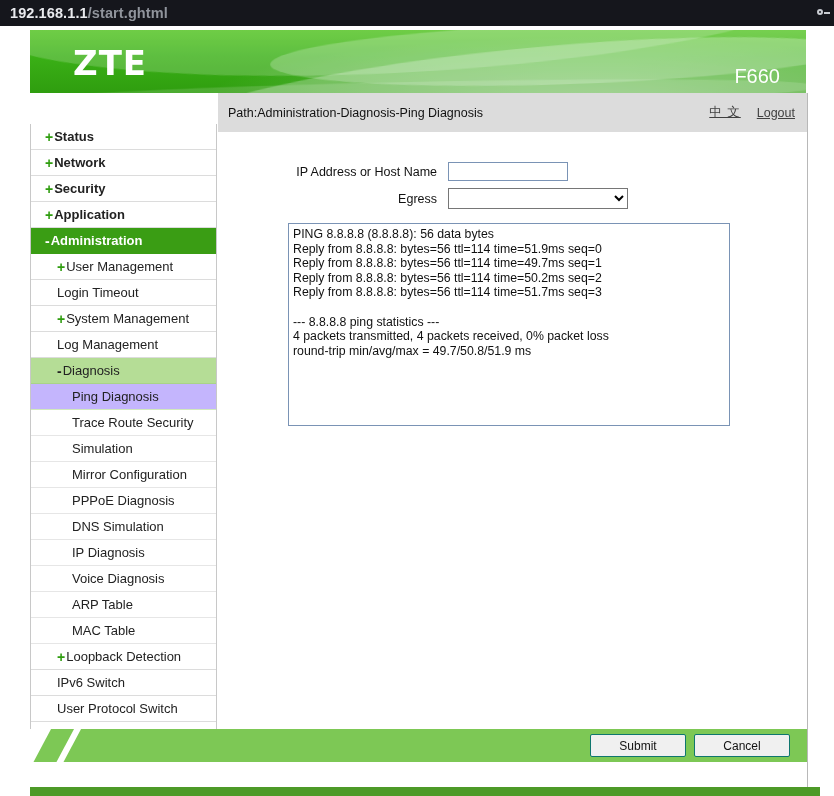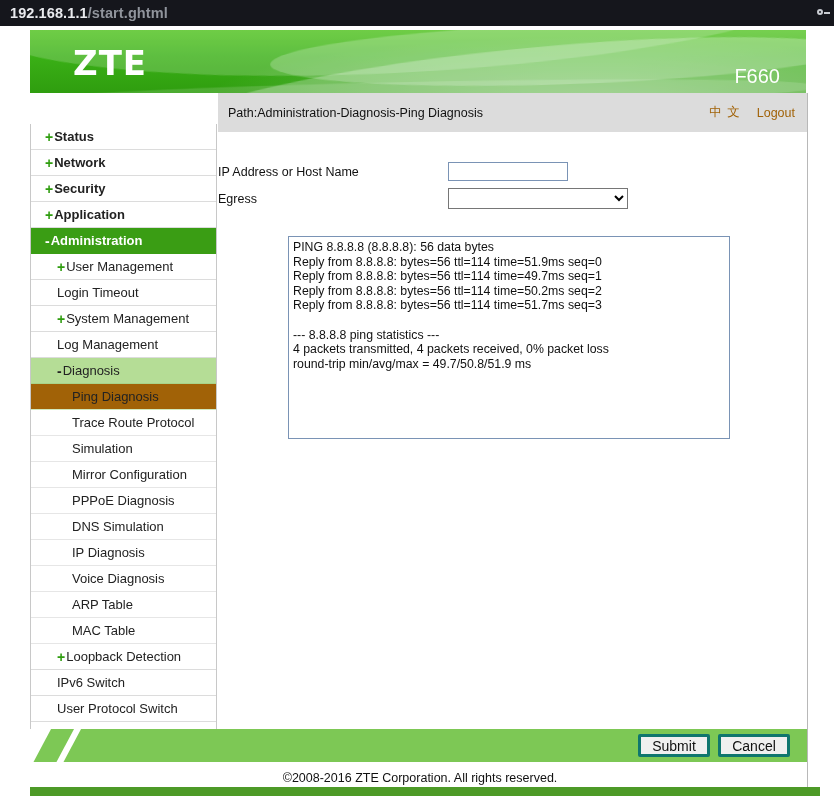--- a/index.html
+++ b/index.html
@@ -205,21 +205,21 @@
     border-bottom-color: #a9d389;
   }
   .lvl2.open .minus { color: #222222; }
   
   .lvl3 {
     padding-left: 41px;
     font-weight: normal;
     border-bottom: 1px solid #e6e6e6;
   }
   .lvl3.selected {
-    background: #a16207;
+    background: #c4b5fd;
     border-bottom-color: #d2e9bd;
   }
 
   
   #content {
     position: absolute;
     left: 188px;
     top: 0;
     width: 589px;
     height: 636px;
@@ -235,38 +235,39 @@
     color: #111111;
   }
   #pathbar-links {
     margin-left: auto;
     display: flex;
     align-items: center;
     gap: 16px;
   }
   .path-link {
     font-size: 12.5px;
-    color: #a16207;
+    color: #404040;
+    text-decoration: underline;
     cursor: pointer;
     letter-spacing: 1px;
   }
   #logout-link { letter-spacing: 0; }
 
   
   #form-area {
     padding-top: 30px;
   }
   .field-row {
     display: flex;
     align-items: center;
     margin-bottom: 7px;
   }
   .field-label {
     width: 230px;
-    text-align: left;
+    text-align: right;
     padding-right: 11px;
     font-size: 12.5px;
     color: #111111;
     box-sizing: border-box;
   }
   #ip-input {
     width: 120px;
     height: 19px;
     border: 1px solid #7a93b5;
     background: #ffffff;
@@ -280,21 +281,21 @@
     width: 180px;
     height: 21px;
     border: 1px solid #767676;
     background: #ffffff;
     box-sizing: border-box;
     font-family: "Liberation Sans", sans-serif;
     font-size: 12px;
     padding: 0 2px;
   }
   #output-area {
-    margin-top: 20px;
+    margin-top: 7px;
     margin-left: 70px;
     width: 442px;
     height: 203px;
     border: 1px solid #7a93b5;
     background: #ffffff;
     box-sizing: border-box;
     font-family: "Liberation Sans", sans-serif;
     font-size: 12.3px;
     line-height: 14.6px;
     color: #111111;
@@ -338,27 +339,27 @@
     transform: skewX(-28deg);
   }
   #footer-buttons {
     position: absolute;
     right: 18px;
     top: 5px;
     display: flex;
     gap: 8px;
   }
   .footer-btn {
-    width: 72px;
+    width: 96px;
     height: 23px;
     background: #f0f0f0;
-    border: 3px solid #0f766e;
+    border: 1px solid #0f766e;
     border-radius: 2px;
     font-family: "Liberation Sans", sans-serif;
-    font-size: 14px;
+    font-size: 12px;
     color: #111111;
     cursor: pointer;
     padding: 0;
   }
   #copyright-bar {
     position: absolute;
     left: 30px;
     top: 736px;
     width: 778px;
     height: 32px;
@@ -449,21 +450,21 @@
           <span>Log Management</span>
         </div>
         <div class="nav-item lvl2 open">
           <span class="minus">-</span>
           <span>Diagnosis</span>
         </div>
         <div class="nav-item lvl3 selected">
           <span>Ping Diagnosis</span>
         </div>
         <div class="nav-item lvl3">
-          <span>Trace Route Protocol</span>
+          <span>Trace Route Security</span>
         </div>
         <div class="nav-item lvl3">
           <span>Simulation</span>
         </div>
         <div class="nav-item lvl3">
           <span>Mirror Configuration</span>
         </div>
         <div class="nav-item lvl3">
           <span>PPPoE Diagnosis</span>
         </div>
@@ -536,19 +537,16 @@
     <div id="footer-slash">
       <div class="white-wedge" id="wedge-left"></div>
       <div class="white-wedge" id="wedge-mid"></div>
     </div>
     <div id="footer-buttons">
       <button class="footer-btn">Submit</button>
       <button class="footer-btn">Cancel</button>
     </div>
   </div>
 
-  <div id="copyright-bar">
-    <span id="copyright-text">©2008-2016 ZTE Corporation. All rights reserved.</span>
-  </div>
 
   <div id="bottom-green"></div>
   <div id="right-rule"></div>
 </div>
 
 </body></html>

